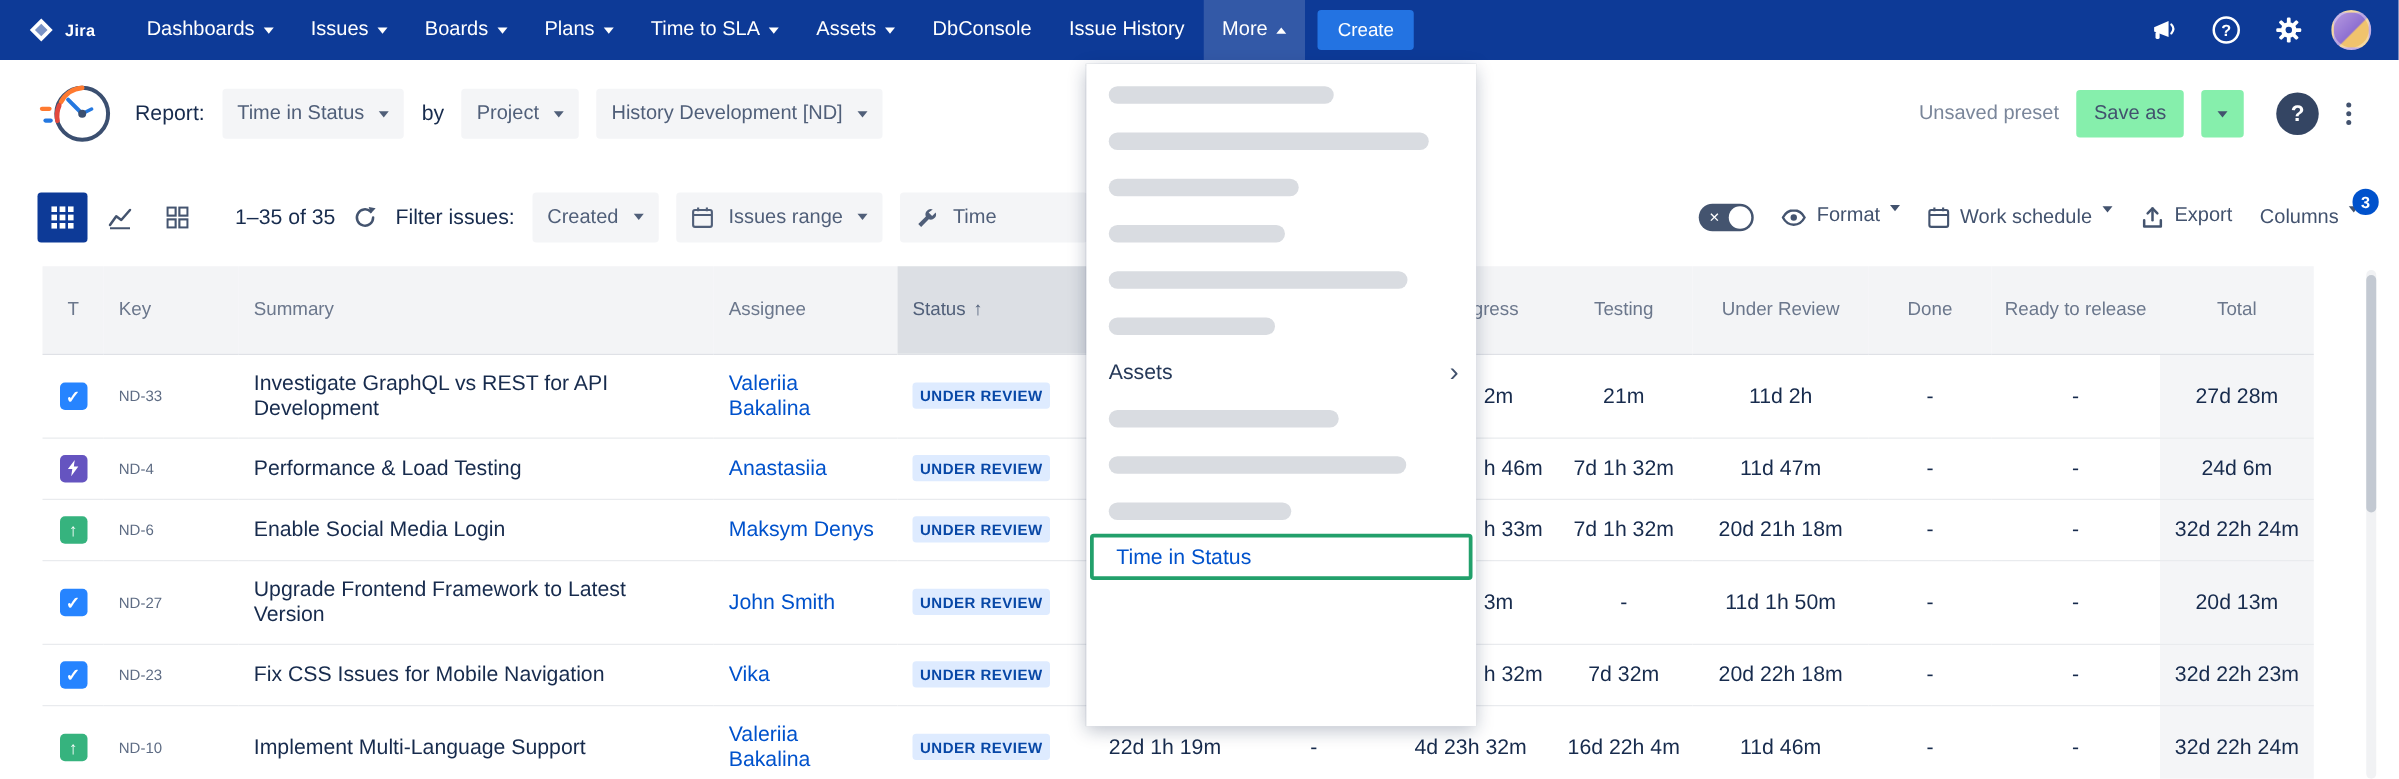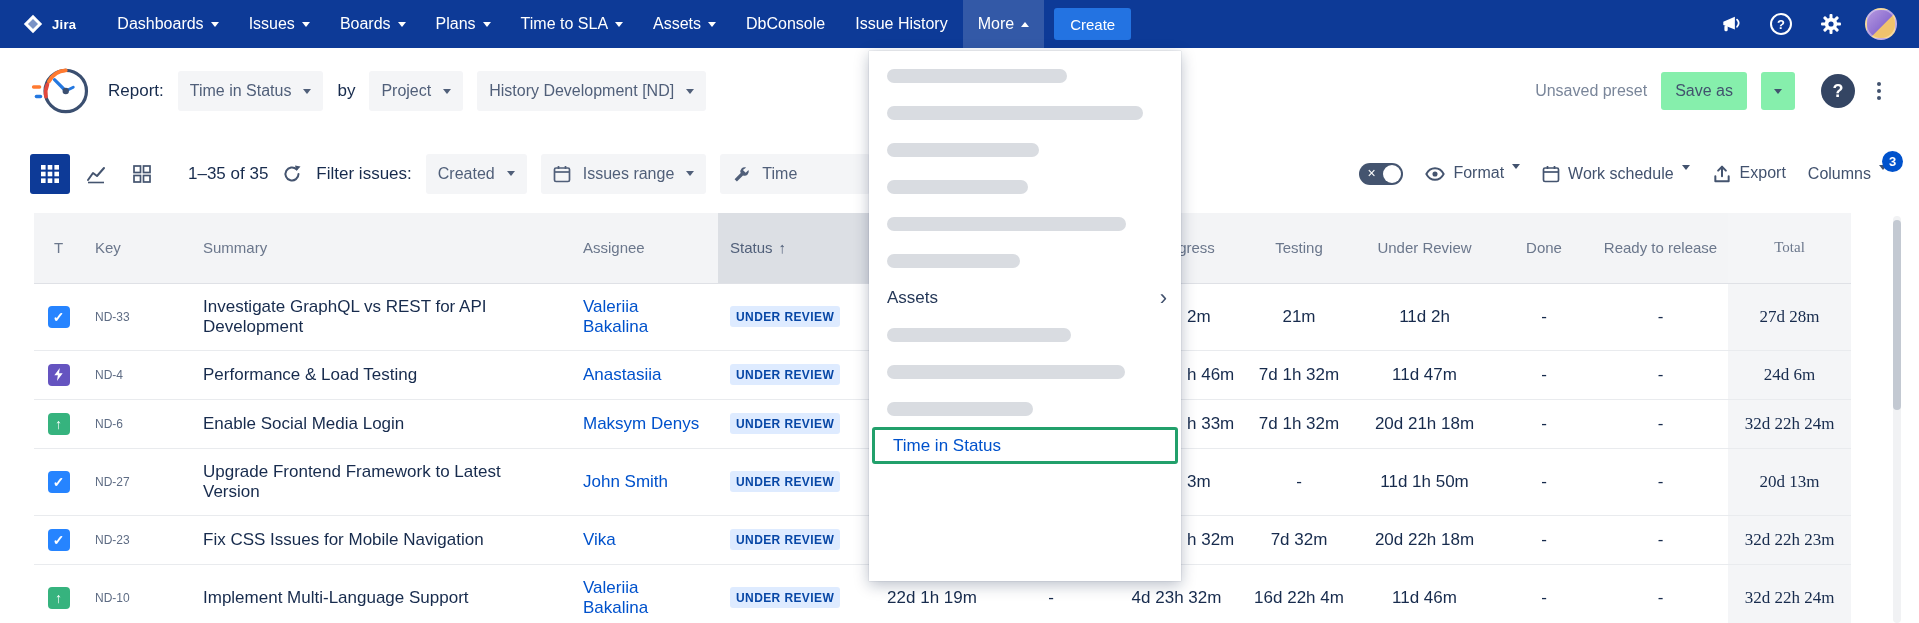--- a/index.html
+++ b/index.html
@@ -54,21 +54,21 @@
 
   
   .tablewrap { margin-left:34px; width:1817px; }
   table { border-collapse:collapse; table-layout:fixed; width:1817px; }
   th { height:70px; font-size:15px; font-weight:normal; color:#6B778C; background:#F3F4F6; text-align:left; padding:0 12px; vertical-align:middle; border-bottom:1px solid #DFE1E6; }
   th.th-status { background:#DCDFE4; color:#505F79; }
   th.num, td.num { text-align:center; padding:13px 4px; }
   th.th-type { text-align:center; }
   td { font-size:17px; color:#172B4D; padding:13px 12px; vertical-align:middle; border-bottom:1px solid #E9EBEE; }
   td.c-key { color:#5E6C84; font-size:12px; }
-  td.totalcol, th.th-total { background:#F4F5F7;font-family:Liberation Serif, serif; }
+  td.totalcol, th.th-total { background:#F4F5F7; }
   td.frag { text-align:left; padding-left:78px; }
   .alink { color:#0052CC; cursor:pointer; }
   .sbadge { display:inline-block; background:#DEEBFF; color:#0747A6; font-size:12px; font-weight:bold; letter-spacing:.4px; padding:4px 6px 3px; border-radius:3px; white-space:nowrap; }
   .sort-arrow { color:#505F79; margin-left:6px; font-size:15px; }
   .type-icon { width:22px; height:22px; border-radius:4px; margin:0 auto; display:flex; align-items:center; justify-content:center; color:#fff; font-size:14px; font-weight:bold; }
   .it-task { background:#2684FF; }
   .it-story { background:#36B37E; }
   .it-bolt { background:#6554C0; }
   .boltshape { width:11px; height:13px; background:#fff; clip-path:polygon(62% 0,12% 56%,44% 56%,36% 100%,88% 40%,55% 40%); }
 

